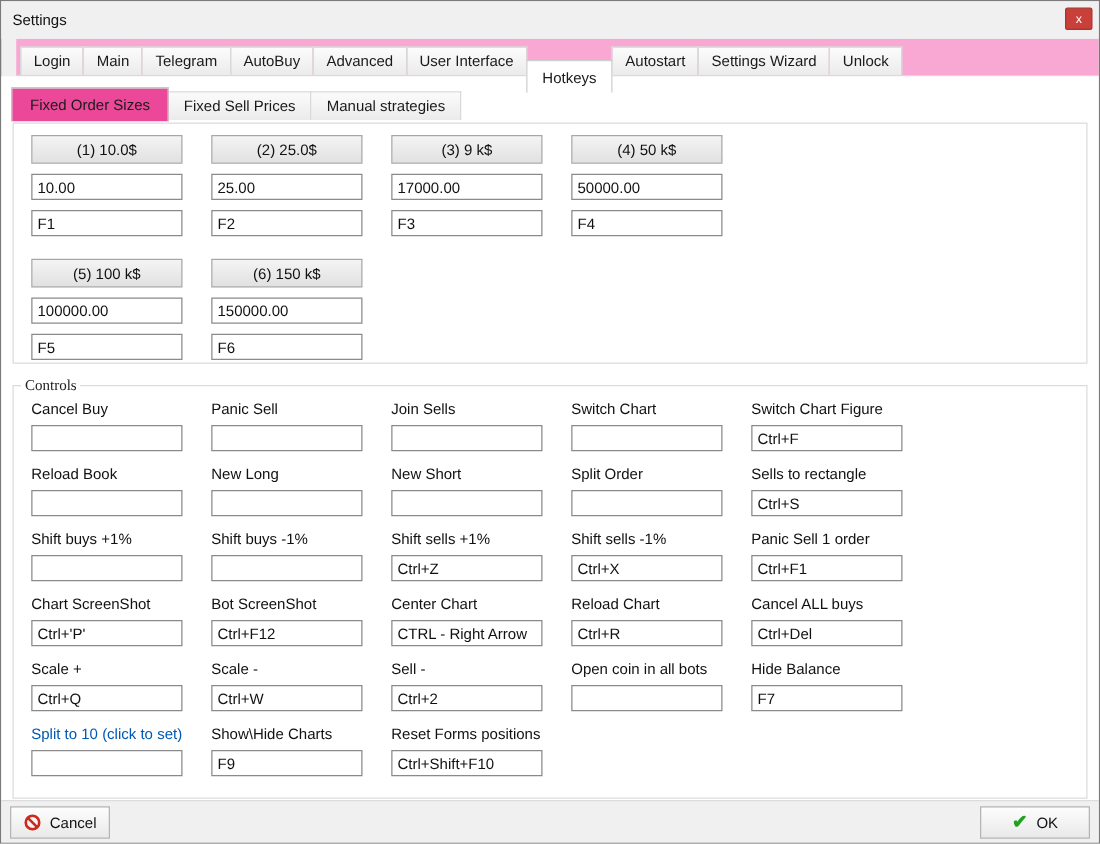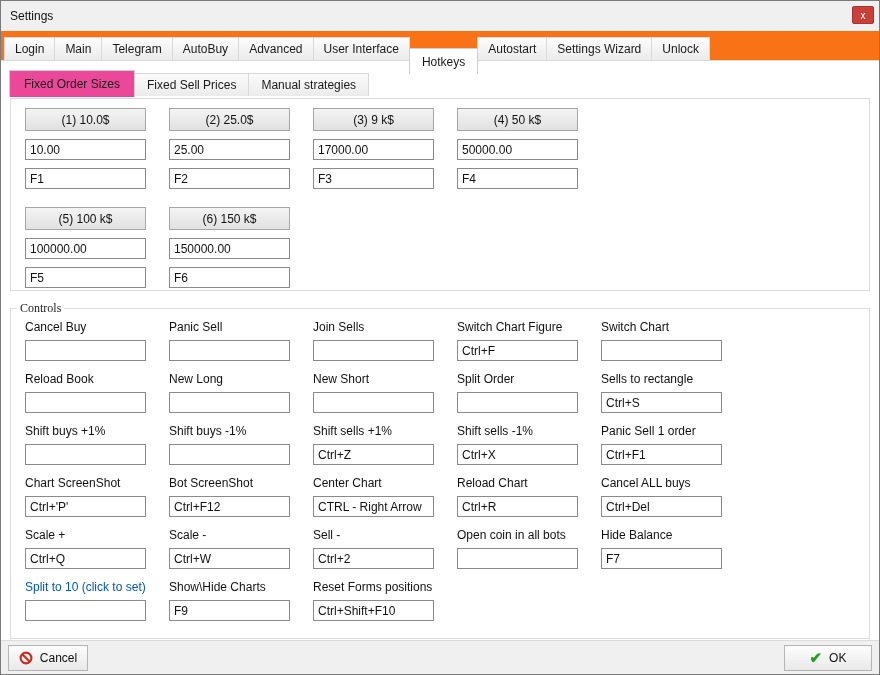--- a/index.html
+++ b/index.html
@@ -32,22 +32,23 @@
     background: #c9403a; color: #fff;
     border: 1px solid #a83330; border-radius: 2px;
     font-size: 10px; line-height: 15px; text-align: center;
     cursor: pointer; font-family: "Liberation Sans", sans-serif;
   }
   
   .tabstrip {
     flex: 0 0 27px;
     display: flex; align-items: flex-end;
     padding: 3px 0 0 3px;
-    background: #f97316;
+    background: #f9a8d4;
     border-bottom: 1px solid #d9d9d9;
+    margin-left: 12px;
   }
   .tab {
     padding: 4px 10px 4px 10px;
     border: 1px solid #d9d9d9; border-bottom: none;
     background: linear-gradient(#fcfcfc, #ebebeb);
     margin-right: -1px;
     cursor: pointer;
     white-space: nowrap;
   }
   .tab.selected {
@@ -226,26 +227,26 @@
         </div>
         <div class="ctl">
           <div class="ctl-label">Panic Sell</div>
           <input class="tb" type="text" value="" style="">
         </div>
         <div class="ctl">
           <div class="ctl-label">Join Sells</div>
           <input class="tb" type="text" value="" style="">
         </div>
         <div class="ctl">
+          <div class="ctl-label">Switch Chart</div>
+          <input class="tb" type="text" value="" style="">
+        </div>
+        <div class="ctl">
           <div class="ctl-label">Switch Chart Figure</div>
           <input class="tb" type="text" value="Ctrl+F" style="">
-        </div>
-        <div class="ctl">
-          <div class="ctl-label">Switch Chart</div>
-          <input class="tb" type="text" value="" style="">
         </div>
 
         <div class="ctl">
           <div class="ctl-label">Reload Book</div>
           <input class="tb" type="text" value="" style="">
         </div>
         <div class="ctl">
           <div class="ctl-label">New Long</div>
           <input class="tb" type="text" value="" style="">
         </div>

